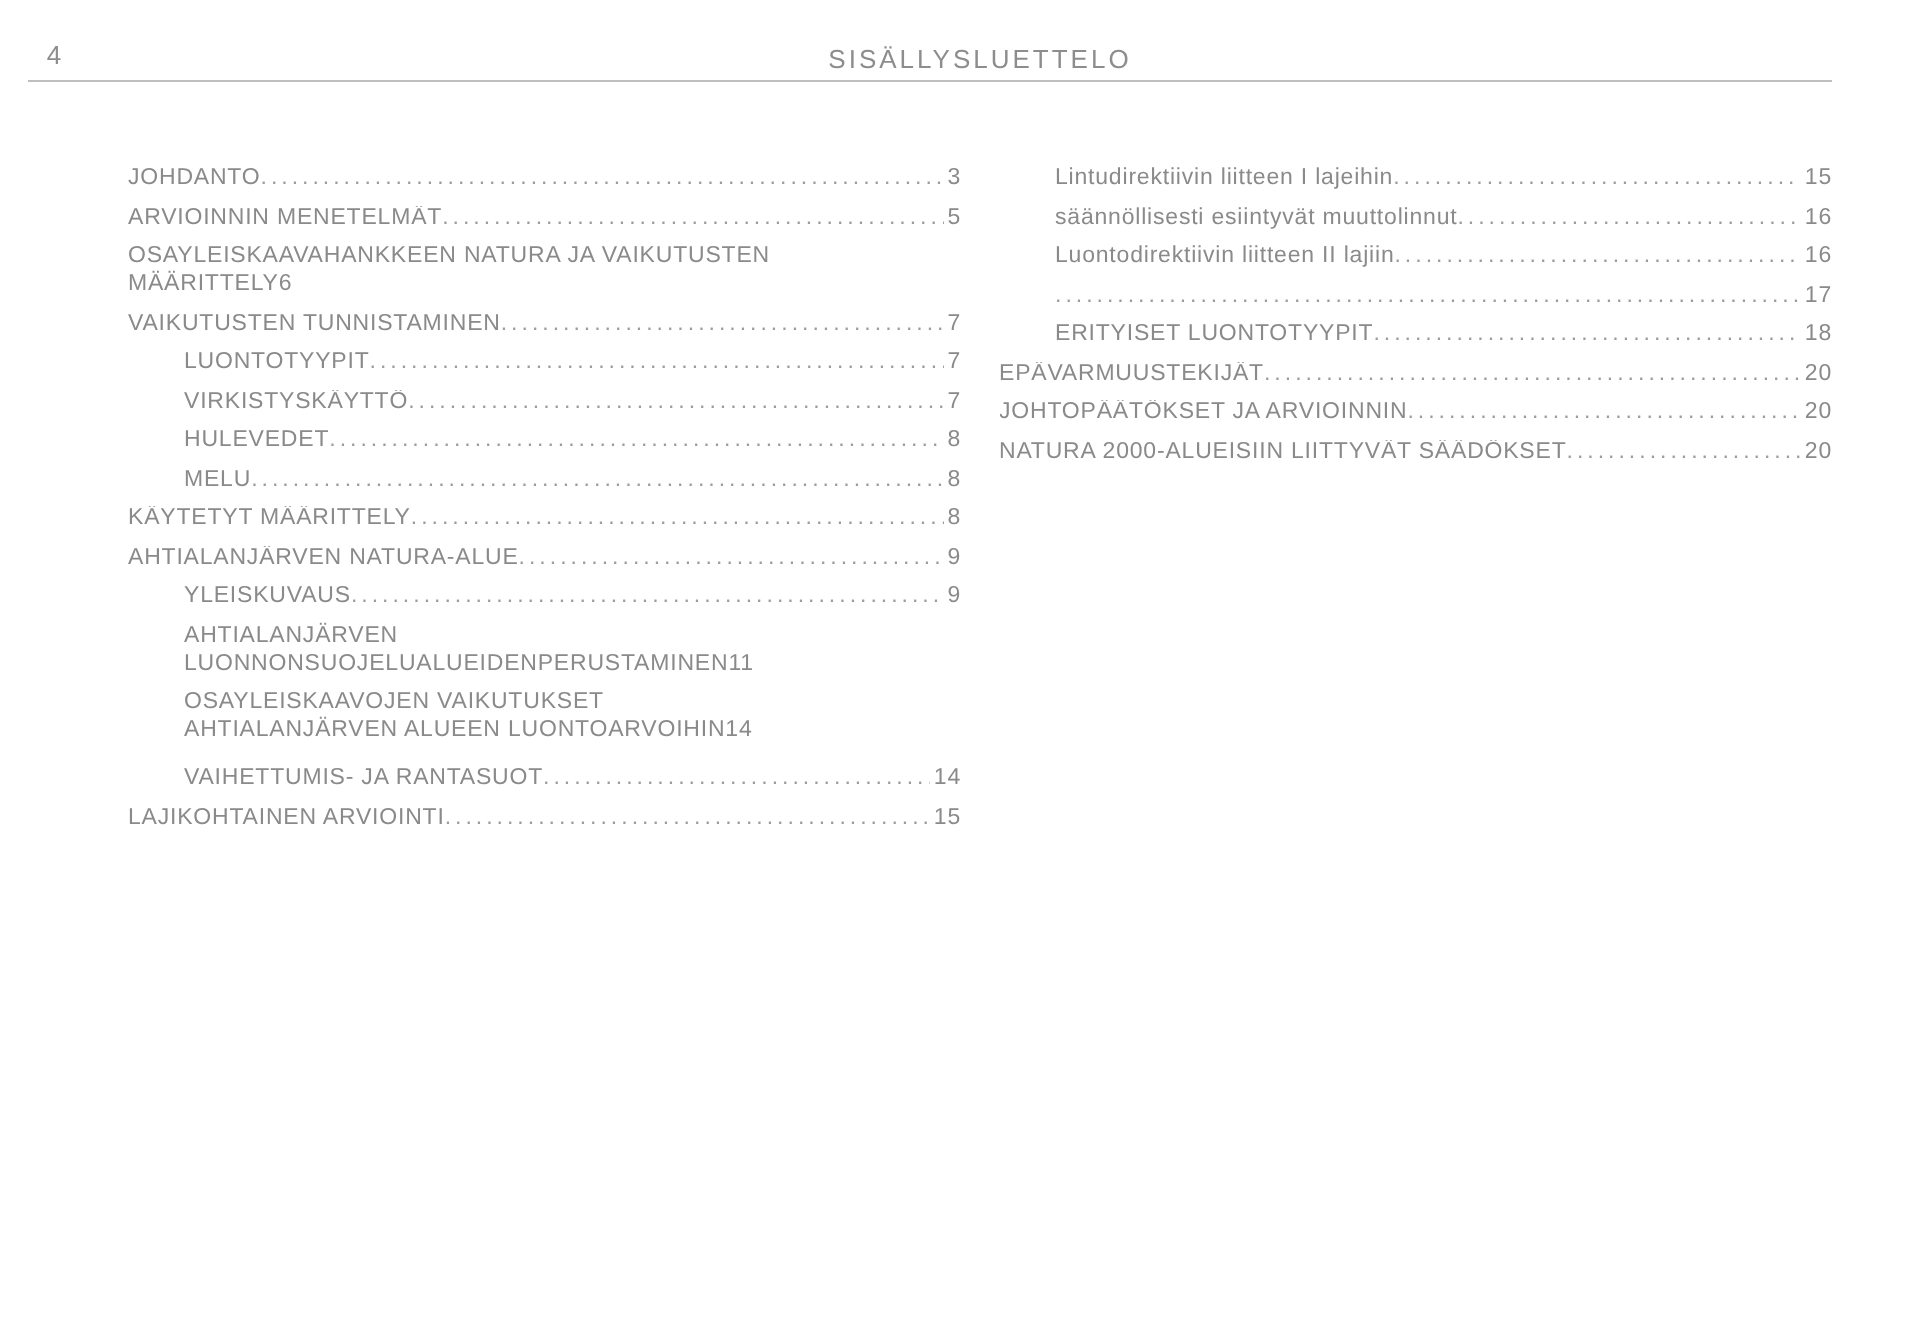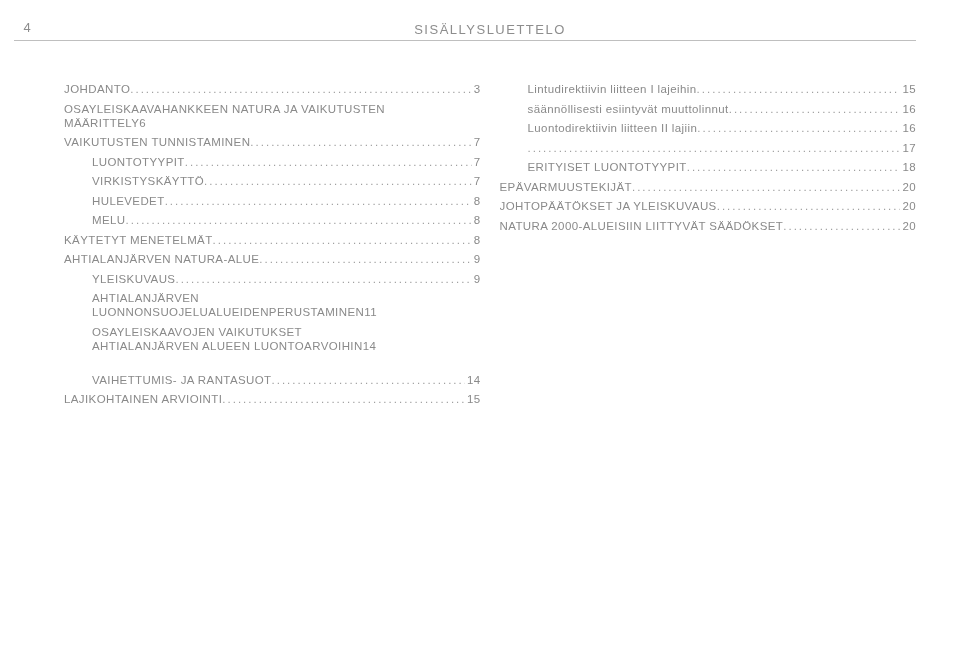--- a/index.html
+++ b/index.html
@@ -100,20 +100,25 @@
   <div class="header-title">SISÄLLYSLUETTELO</div>
   <div class="header-line"></div>
 
   <div class="columns">
     <div class="col" id="left-col">
         <div class="toc-entry indent-0">
           <span class="label">JOHDANTO</span>
           <span class="dots"></span>
           <span class="pnum">3</span>
         </div>
+        <div class="toc-entry indent-0">
+          <span class="label">ARVIOINNIN MENETELMÄT</span>
+          <span class="dots"></span>
+          <span class="pnum">5</span>
+        </div>
         <div class="multi indent-0" style="margin-bottom: 7.5px;">
           <span class="line1">OSAYLEISKAAVAHANKKEEN NATURA JA VAIKUTUSTEN</span>
           <span class="line2-row">
             <span class="label">MÄÄRITTELY</span>
             <span class="dots"></span>
             <span class="pnum">6</span>
           </span>
         </div>
         <div class="toc-entry indent-0">
           <span class="label">VAIKUTUSTEN TUNNISTAMINEN</span>
@@ -134,21 +139,21 @@
           <span class="label">HULEVEDET</span>
           <span class="dots"></span>
           <span class="pnum">8</span>
         </div>
         <div class="toc-entry indent-1">
           <span class="label">MELU</span>
           <span class="dots"></span>
           <span class="pnum">8</span>
         </div>
         <div class="toc-entry indent-0">
-          <span class="label">KÄYTETYT MENETELMÄT</span>
+          <span class="label">KÄYTETYT MÄÄRITTELY</span>
           <span class="dots"></span>
           <span class="pnum">8</span>
         </div>
         <div class="toc-entry indent-0">
           <span class="label">AHTIALANJÄRVEN NATURA-ALUE</span>
           <span class="dots"></span>
           <span class="pnum">9</span>
         </div>
         <div class="toc-entry indent-1">
           <span class="label">YLEISKUVAUS</span>
@@ -156,21 +161,21 @@
           <span class="pnum">9</span>
         </div>
         <div class="multi indent-1" style="margin-bottom: 7.5px;">
           <span class="line1">AHTIALANJÄRVEN</span>
           <span class="line2-row">
             <span class="label">LUONNONSUOJELUALUEIDENPERUSTAMINEN</span>
             <span class="dots"></span>
             <span class="pnum">11</span>
           </span>
         </div>
-        <div class="multi indent-1" style="margin-bottom: 22px;">
+        <div class="multi indent-1" style="margin-bottom: 12px;">
           <span class="line1">OSAYLEISKAAVOJEN VAIKUTUKSET</span>
           <span class="line2-row">
             <span class="label">AHTIALANJÄRVEN ALUEEN LUONTOARVOIHIN</span>
             <span class="dots"></span>
             <span class="pnum">14</span>
           </span>
         </div>
         <div class="toc-entry indent-1">
           <span class="label">VAIHETTUMIS- JA RANTASUOT</span>
           <span class="dots"></span>
@@ -206,21 +211,21 @@
           <span class="label">ERITYISET LUONTOTYYPIT</span>
           <span class="dots"></span>
           <span class="pnum">18</span>
         </div>
         <div class="toc-entry indent-0">
           <span class="label">EPÄVARMUUSTEKIJÄT</span>
           <span class="dots"></span>
           <span class="pnum">20</span>
         </div>
         <div class="toc-entry indent-0">
-          <span class="label">JOHTOPÄÄTÖKSET JA YLEISKUVAUS</span>
+          <span class="label">JOHTOPÄÄTÖKSET JA ARVIOINNIN</span>
           <span class="dots"></span>
           <span class="pnum">20</span>
         </div>
         <div class="toc-entry indent-0">
           <span class="label">NATURA 2000-ALUEISIIN LIITTYVÄT SÄÄDÖKSET</span>
           <span class="dots"></span>
           <span class="pnum">20</span>
         </div>
       </div>
   </div>

